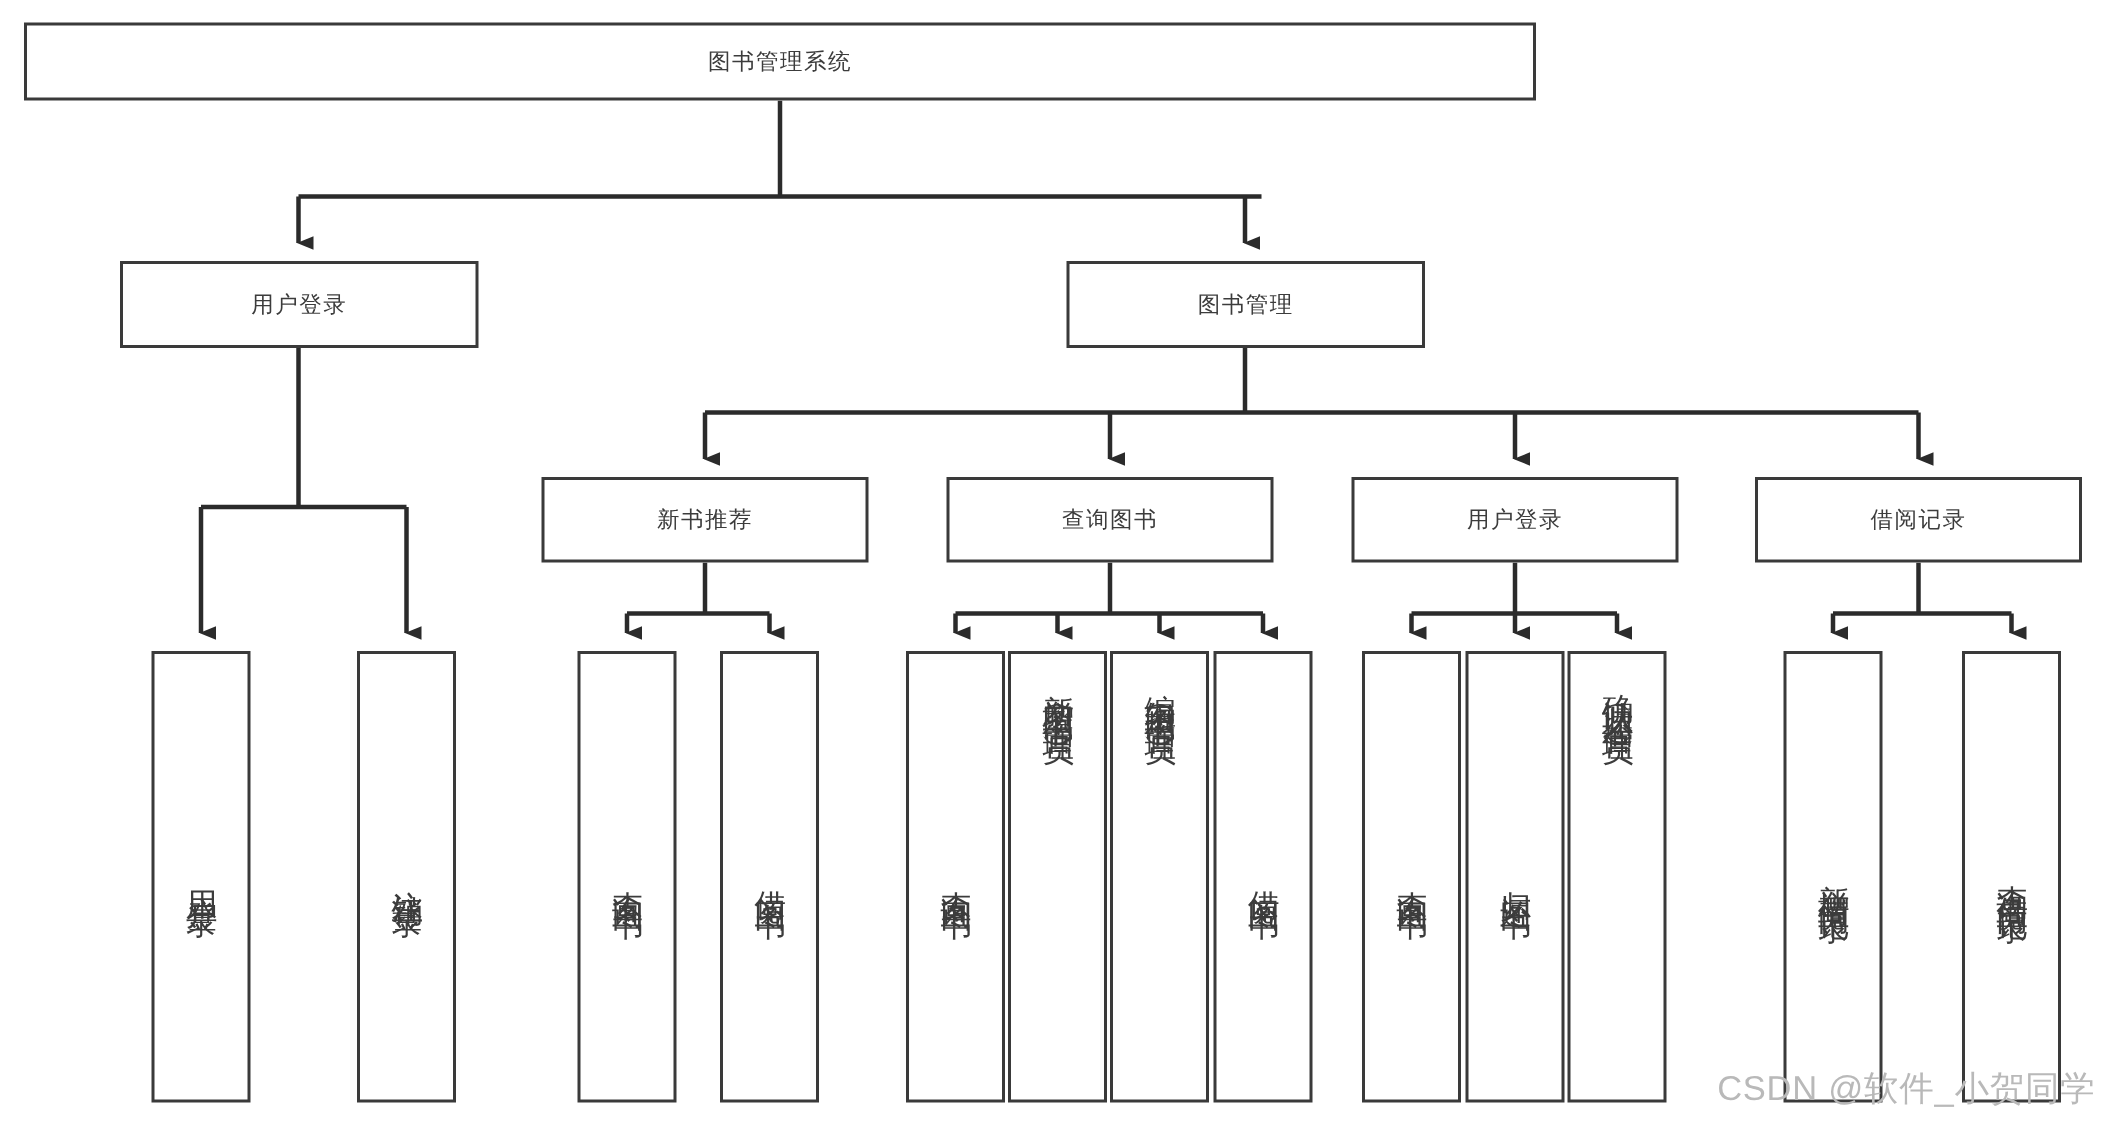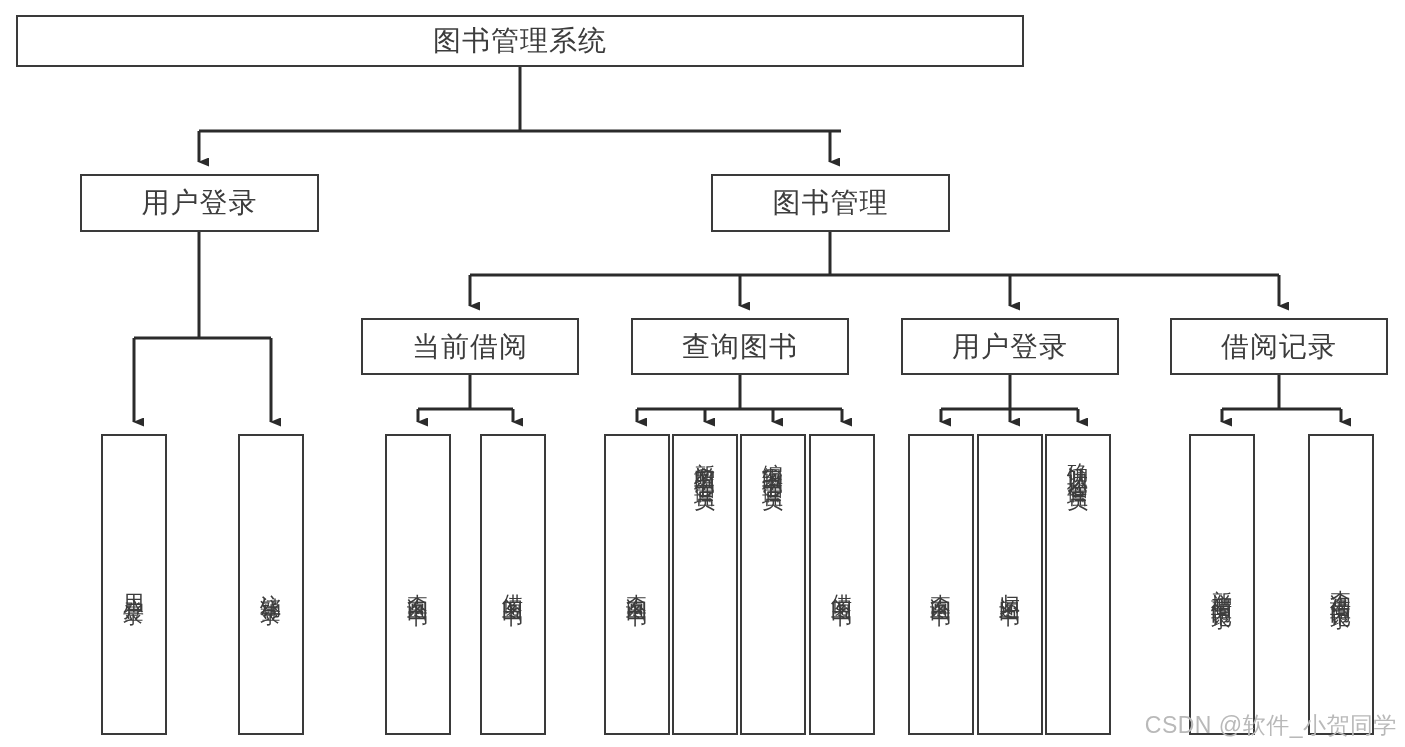--- a/index.html
+++ b/index.html
@@ -31,21 +31,21 @@
     border: 2px solid #3a3a3a;
     background: #ffffff;
     color: #3c3c3c;
     display: flex;
     align-items: center;
     justify-content: center;
     text-align: center;
     z-index: 2;
   }
   .node.h {
-    font-size: 28px;
+    font-size: 15px;
     letter-spacing: 1px;
     justify-content: center;
   }
   .node.v {
     font-size: 21px;
     align-items: flex-start;
     padding-top: 10px;
   }
   .node.v .vtext {
     writing-mode: vertical-rl;
@@ -129,21 +129,21 @@
   </div>
 
   <div class="node h" style="left:80px;top:174px;width:239px;height:58px;">
     <span>用户登录</span>
   </div>
   <div class="node h" style="left:711px;top:174px;width:239px;height:58px;">
     <span>图书管理</span>
   </div>
 
   <div class="node h" style="left:361px;top:318px;width:218px;height:57px;">
-    <span>当前借阅</span>
+    <span>新书推荐</span>
   </div>
   <div class="node h" style="left:631px;top:318px;width:218px;height:57px;">
     <span>查询图书</span>
   </div>
   <div class="node h" style="left:901px;top:318px;width:218px;height:57px;">
     <span>用户登录</span>
   </div>
   <div class="node h" style="left:1170px;top:318px;width:218px;height:57px;">
     <span>借阅记录</span>
   </div>

